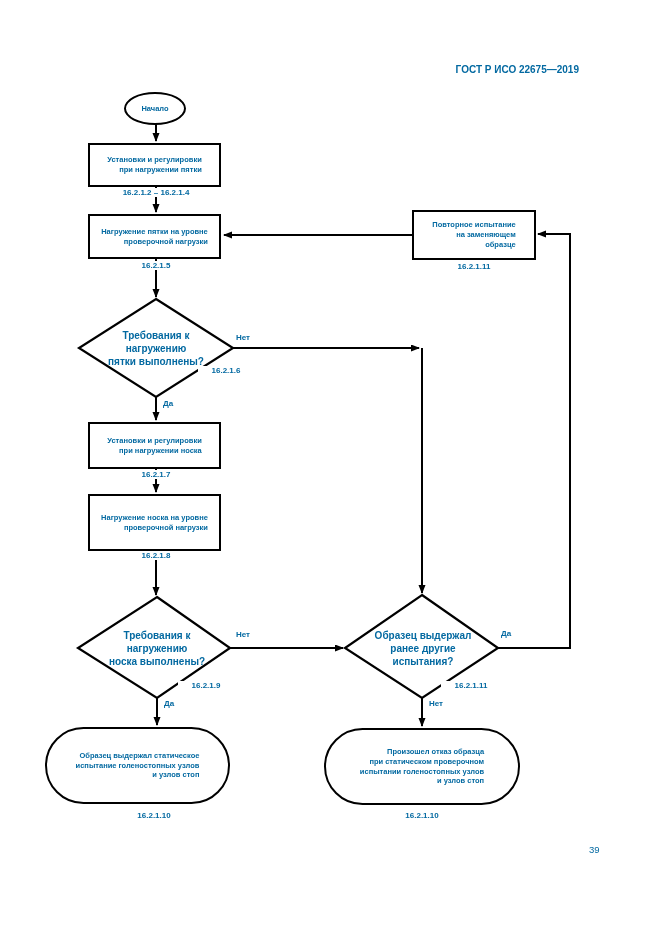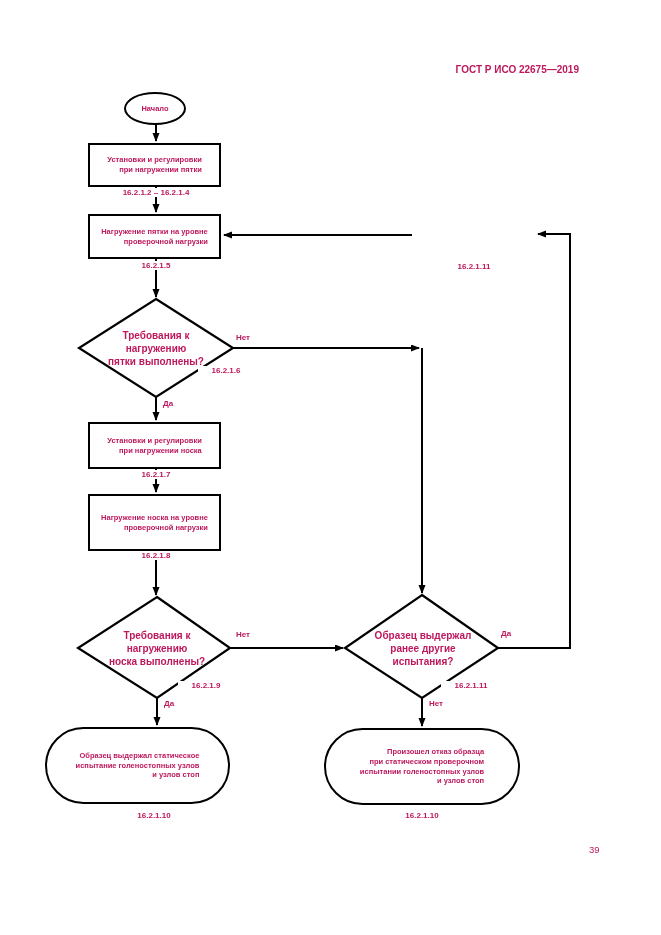--- a/index.html
+++ b/index.html
@@ -1,18 +1,18 @@
 <!DOCTYPE html>
 <html><head>
 <meta charset="utf-8">
 <style>
   html,body{margin:0;padding:0;background:#e8e8e8;}
   .page{
     position:relative;width:661px;height:935px;background:#ffffff;
-    font-family:"Liberation Sans",sans-serif;color:#be185d;overflow:hidden;
+    font-family:"Liberation Sans",sans-serif;color:#0369a1;overflow:hidden;
     margin:0 auto;
   }
   svg.wires{position:absolute;left:0;top:0;z-index:1;}
   .node{
     position:absolute;z-index:2;background:#fff;border:2px solid #000;
     display:flex;align-items:center;justify-content:center;text-align:right;
     font-weight:bold;font-size:7.5px;line-height:1.3;white-space:pre-line;
   }
   .terminal{border-radius:50%;}
   .stadium{border-radius:40px;border-width:2.5px;}
@@ -83,20 +83,25 @@
 при нагружении пятки</span>
   </div>
   <div class="ref" style="left:96px;top:188px;width:120px;">16.2.1.2 – 16.2.1.4</div>
 
   <div class="node" style="left:88px;top:214px;width:129px;height:41px;">
     <span>Нагружение пятки на уровне
 проверочной нагрузки</span>
   </div>
   <div class="ref" style="left:106px;top:261px;width:100px;">16.2.1.5</div>
 
+  <div class="node" style="left:412px;top:210px;width:120px;height:46px;">
+    <span>Повторное испытание
+на заменяющем
+образце</span>
+  </div>
   <div class="ref" style="left:424px;top:262px;width:100px;">16.2.1.11</div>
 
   <div class="dtext" style="left:96px;top:331px;width:120px;height:34px;">Требования к нагружению
 пятки выполнены?</div>
   <div class="branch" style="left:235px;top:333px;">Нет</div>
   <div class="ref" style="left:198px;top:366px;width:56px;">16.2.1.6</div>
   <div class="branch" style="left:162px;top:399px;">Да</div>
 
   <div class="node" style="left:88px;top:422px;width:129px;height:43px;">
     <span>Установки и регулировки

